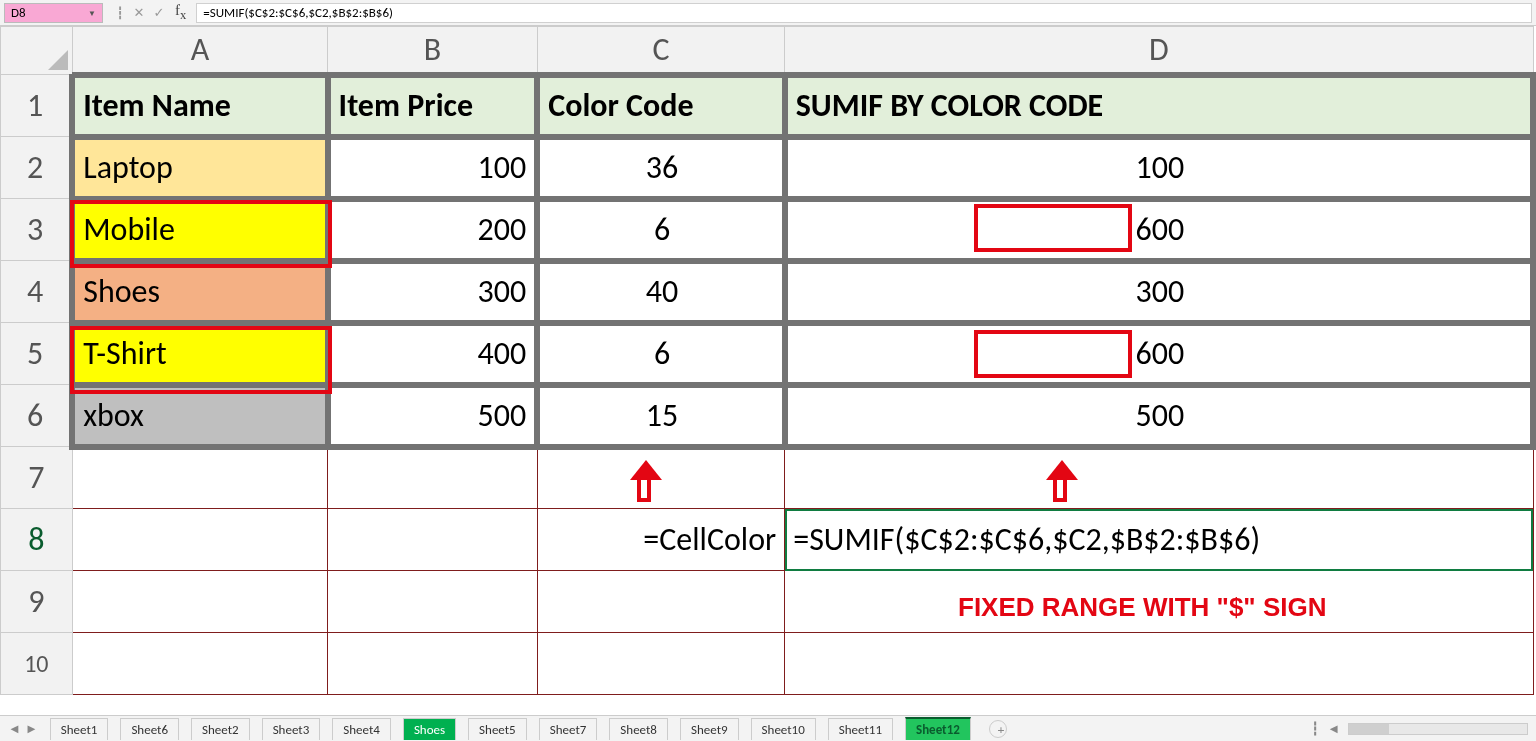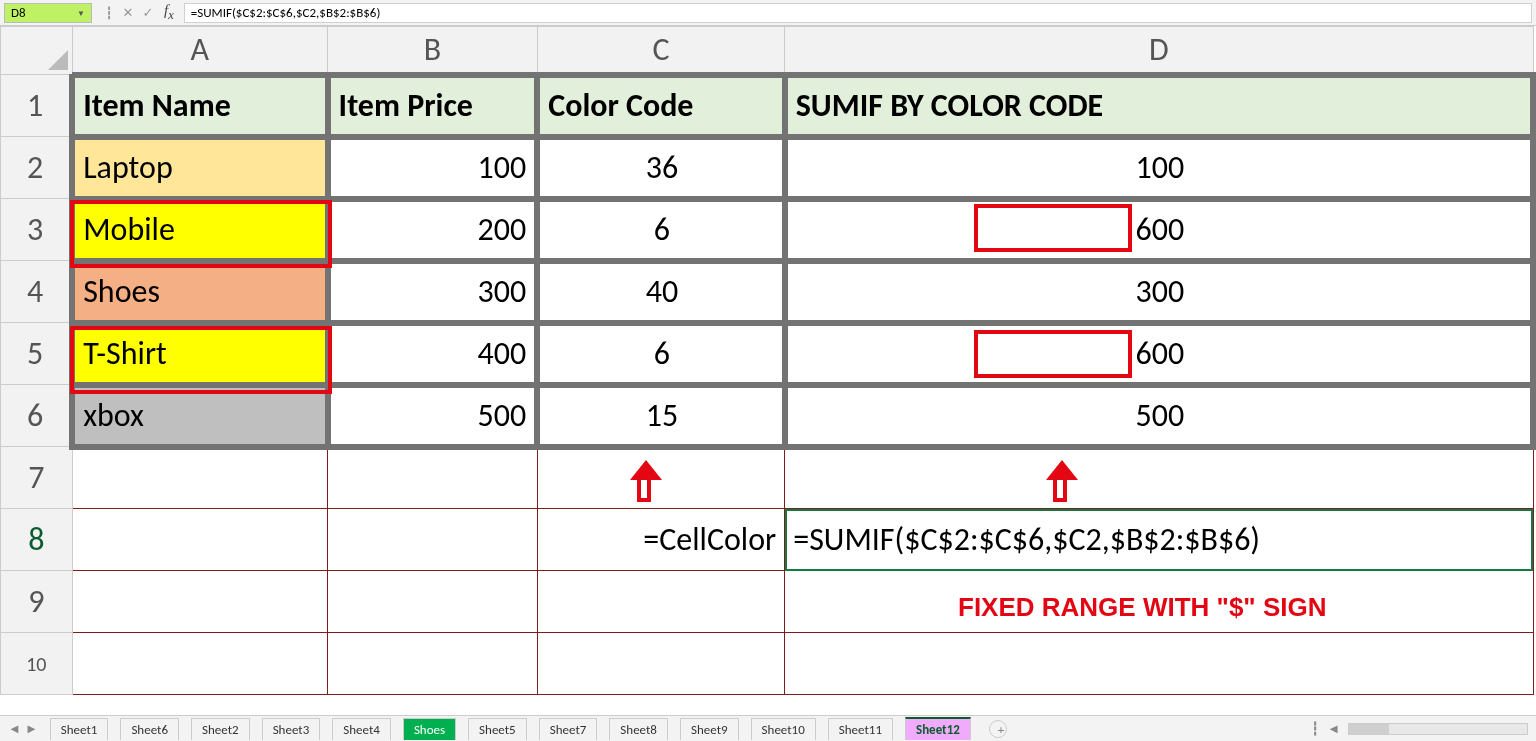--- a/index.html
+++ b/index.html
@@ -13,34 +13,34 @@
     }
     .formula-bar {
       display: flex;
       align-items: center;
       background: #f3f3f3;
       border-bottom: 1px solid #ccc;
       height: 26px;
       padding: 0 4px;
     }
     .name-box {
-      width: 88px;
+      width: 99px;
       height: 20px;
-      background: #bef264;
+      background: #f9a8d4;
       border: 1px solid #bbb;
       font-size: 13px;
       padding: 1px 6px;
       display: flex;
       align-items: center;
       justify-content: space-between;
     }
     .name-box .dd { font-size: 8px; color: #555; }
     .fb-sep { width: 18px; text-align: center; color: #999; font-size: 12px; margin-left: 8px; }
     .fb-btn { width: 20px; text-align: center; color: #999; font-size: 13px; cursor: pointer; }
-    .fx { font-style: italic; font-family: "Times New Roman", serif; color: #444; font-size: 15px; margin: 0 6px; }
+    .fx { font-family: "Times New Roman", serif; color: #444; font-size: 15px; margin: 0 6px; }
     .formula-input {
       flex: 1;
       height: 20px;
       background: #fff;
       border: 1px solid #d0d0d0;
       font-size: 13px;
       padding: 1px 6px;
       margin-left: 4px;
     }
 
@@ -156,21 +156,21 @@
     .tab-nav span{cursor:pointer;}
     .tab {
       padding: 3px 10px;
       border: 1px solid #ccc;
       border-bottom: none;
       background: #f3f3f3;
       margin-right: 12px;
       cursor: pointer;
       color:#333;
     }
-    .tab.active { background: #f0abfc; font-weight: bold; color:#0a5c2e; border-top: 2px solid #0a5c2e; text-align: center; }
+    .tab.active { background: #22c55e; font-weight: bold; color:#0a5c2e; border-top: 2px solid #0a5c2e; text-align: center; }
     .tab.green { background: #00b050; color: #fff; }
     .tab-add { padding: 3px 8px; color:#888; border:1px solid #ccc; border-radius:50%; width:18px;height:18px; line-height:12px; text-align:center; margin-left:6px; cursor:pointer;}
     .scroll-hint{ margin-left:auto; display:flex; align-items:center; gap:8px; padding-right:8px; color:#888;}
     .scroll-hint .bar{width:180px;height:12px;background:#e8e8e8;border:1px solid #ccc;position:relative;}
     .scroll-hint .bar .thumb{position:absolute;left:0;top:0;bottom:0;width:40px;background:#cfcfcf;}
   </style>
 </head>
 <body>
 
 <div class="formula-bar">
@@ -259,21 +259,21 @@
     <td class="cell blank sel-cell" style="text-align:left;">=SUMIF($C$2:$C$6,$C2,$B$2:$B$6)</td>
   </tr>
   <tr>
     <th class="row-header">9</th>
     <td class="cell blank"></td>
     <td class="cell blank"></td>
     <td class="cell blank"></td>
     <td class="cell blank"></td>
   </tr>
   <tr style="height:28px;">
-    <th class="row-header" style="font-size:20px;">10</th>
+    <th class="row-header" style="font-size:24px;">10</th>
     <td class="cell blank"></td>
     <td class="cell blank"></td>
     <td class="cell blank"></td>
     <td class="cell blank"></td>
   </tr>
 </tbody>
     </table>
 
 <div class="red-rect" style="left:70px; top:174px; width:262px; height:68px;"></div>
 <div class="red-rect" style="left:70px; top:300px; width:262px; height:68px;"></div>

